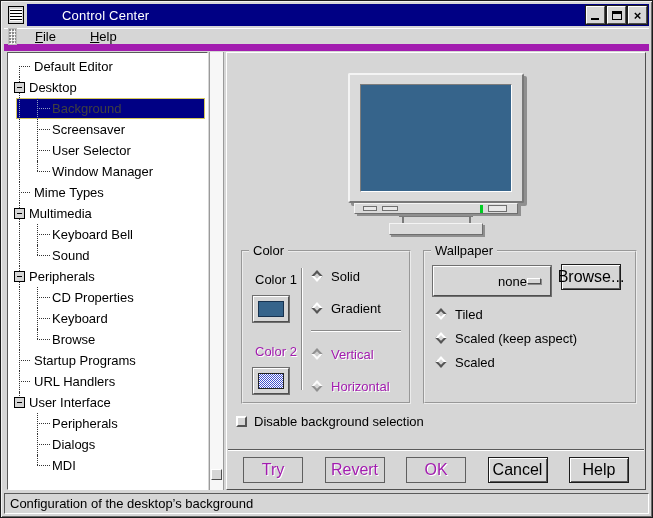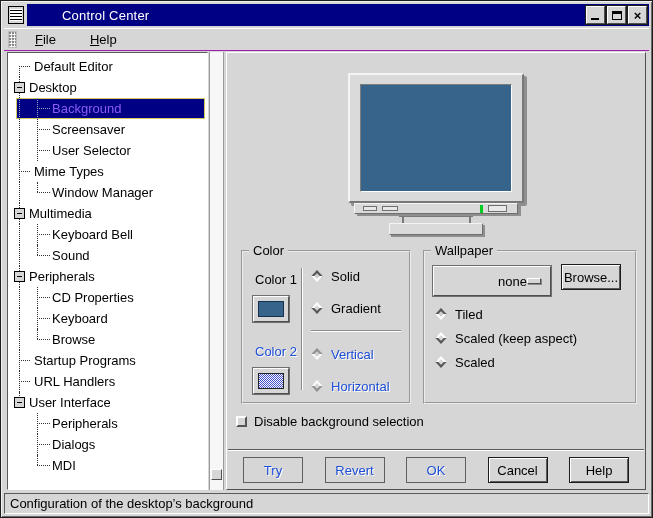--- a/index.html
+++ b/index.html
@@ -19,21 +19,21 @@
   .tb-title { color:#fff; padding-left:7px; flex:1; letter-spacing:.2px; }
   .tb-btn { width:19px; height:18px; margin-right:2px; background:var(--panel-bg);
     border:1px solid; border-color:#fff #4f4f4f #4f4f4f #fff; outline:1px solid #1c1c1c;
     display:flex; align-items:center; justify-content:center; position:relative; }
   .glyph-min { position:absolute; bottom:3px; left:4px; width:8px; height:2px; background:#000; }
   .glyph-max { width:10px; height:9px; border:1px solid #000; border-top:3px solid #000; }
   .glyph-close { font-weight:bold; font-size:13px; line-height:1; }
 
   
   .menubar { position:absolute; left:3px; top:27px; right:3px; height:23px; background:var(--panel-bg);
-    border-bottom:1px solid #a21caf; box-shadow:0 1px 0 #fff inset; display:flex; align-items:center; }
+    border-bottom:7px solid #a21caf; box-shadow:0 1px 0 #fff inset; display:flex; align-items:center; }
   .menu-grip { width:9px; height:17px; margin-left:4px; margin-right:10px;
     background-image:radial-gradient(circle at 1px 1px, #8a8a8a 1px, transparent 1.1px),
                      radial-gradient(circle at 2px 2px, #fdfdfd 1px, transparent 1.1px);
     background-size:3px 3px; border:1px solid #bdbdbd; }
   .menu-item { display:inline-block; padding:2px 8px; margin-right:18px; }
   .menu-item::first-letter { text-decoration:underline; }
 
   
   .content { position:absolute; left:3px; top:51px; right:3px; bottom:27px; }
 
@@ -58,21 +58,21 @@
   .trow.l2t .l2 { display:block; bottom:11px; }
   .trow.sel .l1, .trow.sel .l2 { border-color:#93a0c4; }
   .trow .lbl { position:absolute; top:3px; white-space:nowrap; }
   .trow.d0 .lbl { left:26px; }
   .trow.d1 .lbl { left:44px; }
   .trow.exp .lbl { left:21px; }
   .trow .lbl::before { content:""; position:absolute; top:7px; border-top:1px dotted #333; }
   .trow.d0 .lbl::before { left:-15px; width:11px; }
   .trow.d1 .lbl::before { left:-15px; width:13px; }
   .trow.exp .lbl::before { display:none; }
-  .trow.sel .lbl { color:#8b5cf6; z-index:2; }
+  .trow.sel .lbl { color:#404040; z-index:2; }
   .trow.sel .lbl::before { border-color:#93a0c4; }
   .expbox { display:none; position:absolute; left:6px; top:5px; width:11px; height:11px;
     background:var(--panel-bg); border:1px solid #000; z-index:2; }
   .trow.exp .expbox { display:block; }
   .expbox .minus { position:absolute; left:2px; right:2px; top:4px; height:1px; background:#000; }
 
   
   .right-panel { position:absolute; left:222px; right:3px; top:0; bottom:0; background:var(--panel-bg);
     border:1px solid; border-color:#fff #4f4f4f #4f4f4f #fff; }
 
@@ -114,21 +114,21 @@
   .swatch-dither { background:var(--color2-swatch-a);
     background-image:repeating-conic-gradient(var(--color2-swatch-a) 0% 25%, var(--color2-swatch-b) 0% 50%);
     background-size:2px 2px; border-color:#222; }
 
   .radio-row { display:flex; align-items:center; height:20px; margin-bottom:13px; white-space:nowrap; }
   .radio { width:8px; height:8px; transform:rotate(45deg); background:var(--panel-bg); margin:0 10px 0 2px;
     border:2px solid; border-color:#fff #555 #555 #fff; flex:0 0 auto; }
   .radio-row.selected .radio { border-color:#555 #fff #fff #555; background:#cfcfcf; }
   .radio-row.disabled .radio { border-color:#fbfbfb #909090 #909090 #fbfbfb; }
   .radio-row.disabled.selected .radio { border-color:#909090 #fbfbfb #fbfbfb #909090; }
-  .disabled-text, .radio-row.disabled .rlabel, .btn.disabled { color:#1d4ed8; text-shadow:1px 1px 0 #fff; }
+  .disabled-text, .radio-row.disabled .rlabel, .btn.disabled { color:#a21caf; text-shadow:1px 1px 0 #fff; }
   .colR .hsep2 { border-top:1px solid #8a8a8a; border-bottom:1px solid #fff; margin:2px 0 12px 0; }
   .colR .radio-row { margin-bottom:12px; }
 
   .wp-top { position:absolute; left:8px; top:12px; right:8px; height:30px; }
   .dropdown { position:absolute; left:0; top:2px; width:118px; height:30px; background:var(--panel-bg);
     border:1px solid; border-color:#fff #4f4f4f #4f4f4f #fff; outline:1px solid #6f6f6f;
     display:flex; align-items:center; }
   .dd-value { padding-left:10px; flex:1; }
   .dd-indicator { width:14px; height:6px; margin-right:9px; background:var(--panel-bg);
     border:1px solid; border-color:#fff #4f4f4f #4f4f4f #fff; box-shadow:1px 1px 0 #8a8a8a; }
@@ -139,21 +139,21 @@
   
   .chk-row { position:absolute; left:9px; top:361px; display:flex; align-items:center; }
   .checkbox { width:11px; height:11px; background:var(--panel-bg); margin-right:7px;
     border:2px solid; border-color:#fff #555 #555 #fff; }
 
   
   .hsep { position:absolute; left:1px; right:1px; top:396px; height:2px; border-top:1px solid #5a5a5a; border-bottom:1px solid #fff; }
   .btn-row { position:absolute; left:16px; right:16px; top:404px; height:27px; display:flex; justify-content:space-between; }
   .btn { width:60px; height:26px; background:var(--panel-bg); border:1px solid #1c1c1c;
     box-shadow: inset 1px 1px 0 #fff, inset -1px -1px 0 #5a5a5a;
-    display:flex; align-items:center; justify-content:center; font-size:13px; }
+    display:flex; align-items:center; justify-content:center; font-size:16px; }
   .btn.disabled { border:1px solid #5f5f5f; box-shadow:none; }
 
   
   .statusbar { position:absolute; left:3px; right:3px; bottom:3px; height:21px; background:var(--panel-bg);
     border:1px solid; border-color:#5a5a5a #fff #fff #5a5a5a; line-height:19px; padding-left:5px; }
 </style>
 </head>
 <body>
 
 <div class="window">
@@ -221,33 +221,33 @@
         </div>
 
         <div class="trow d1 l1f l2f">
 
           <span class="l1"></span>
           <span class="l2"></span>
 
           <span class="lbl">User Selector</span>
         </div>
 
+        <div class="trow d1 l1f l2t">
+
+          <span class="l1"></span>
+          <span class="l2"></span>
+
+          <span class="lbl">Window Manager</span>
+        </div>
+
         <div class="trow d0 l1f">
 
           <span class="l1"></span>
 
           <span class="lbl">Mime Types</span>
-        </div>
-
-        <div class="trow d1 l1f l2t">
-
-          <span class="l1"></span>
-          <span class="l2"></span>
-
-          <span class="lbl">Window Manager</span>
         </div>
 
         <div class="trow d0 exp l1f">
 
           <span class="l1"></span>
 
           <span class="expbox">
             <span class="minus"></span>
           </span>
           <span class="lbl">Multimedia</span>

